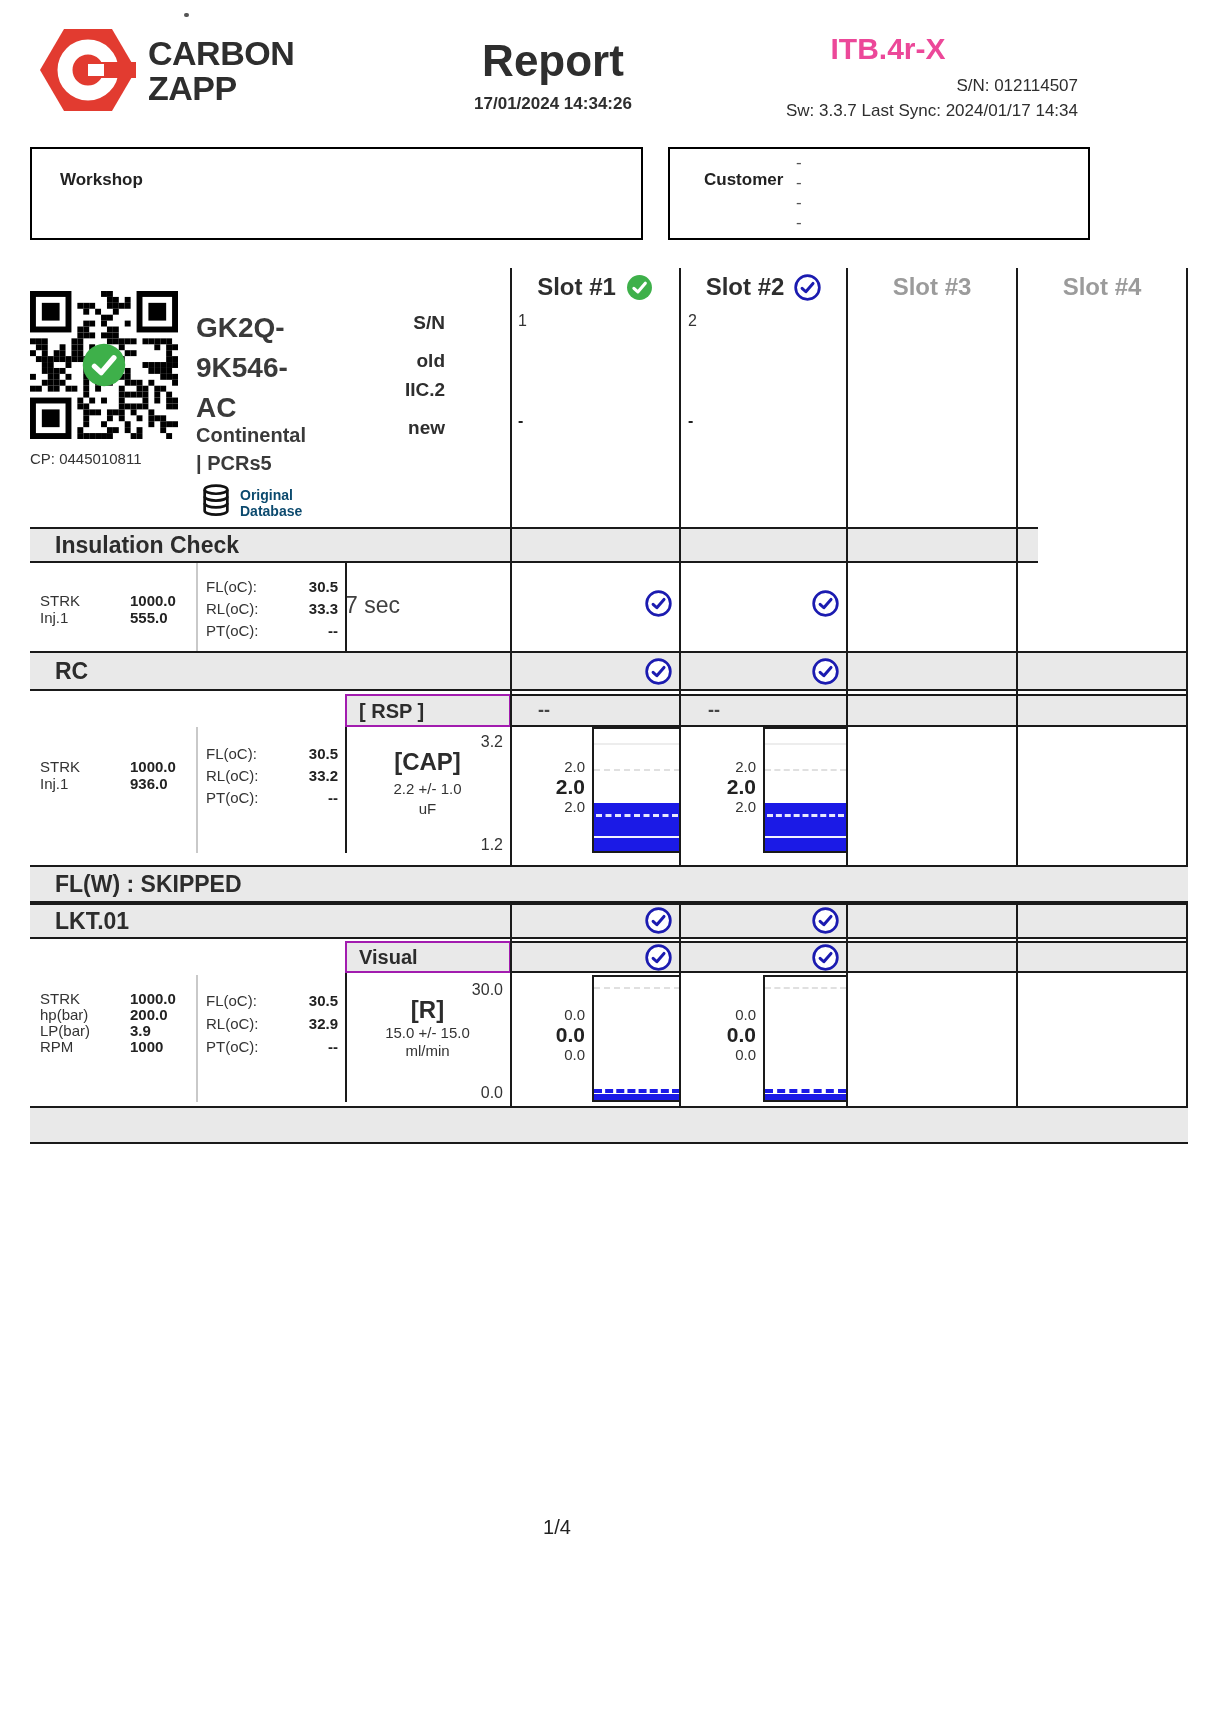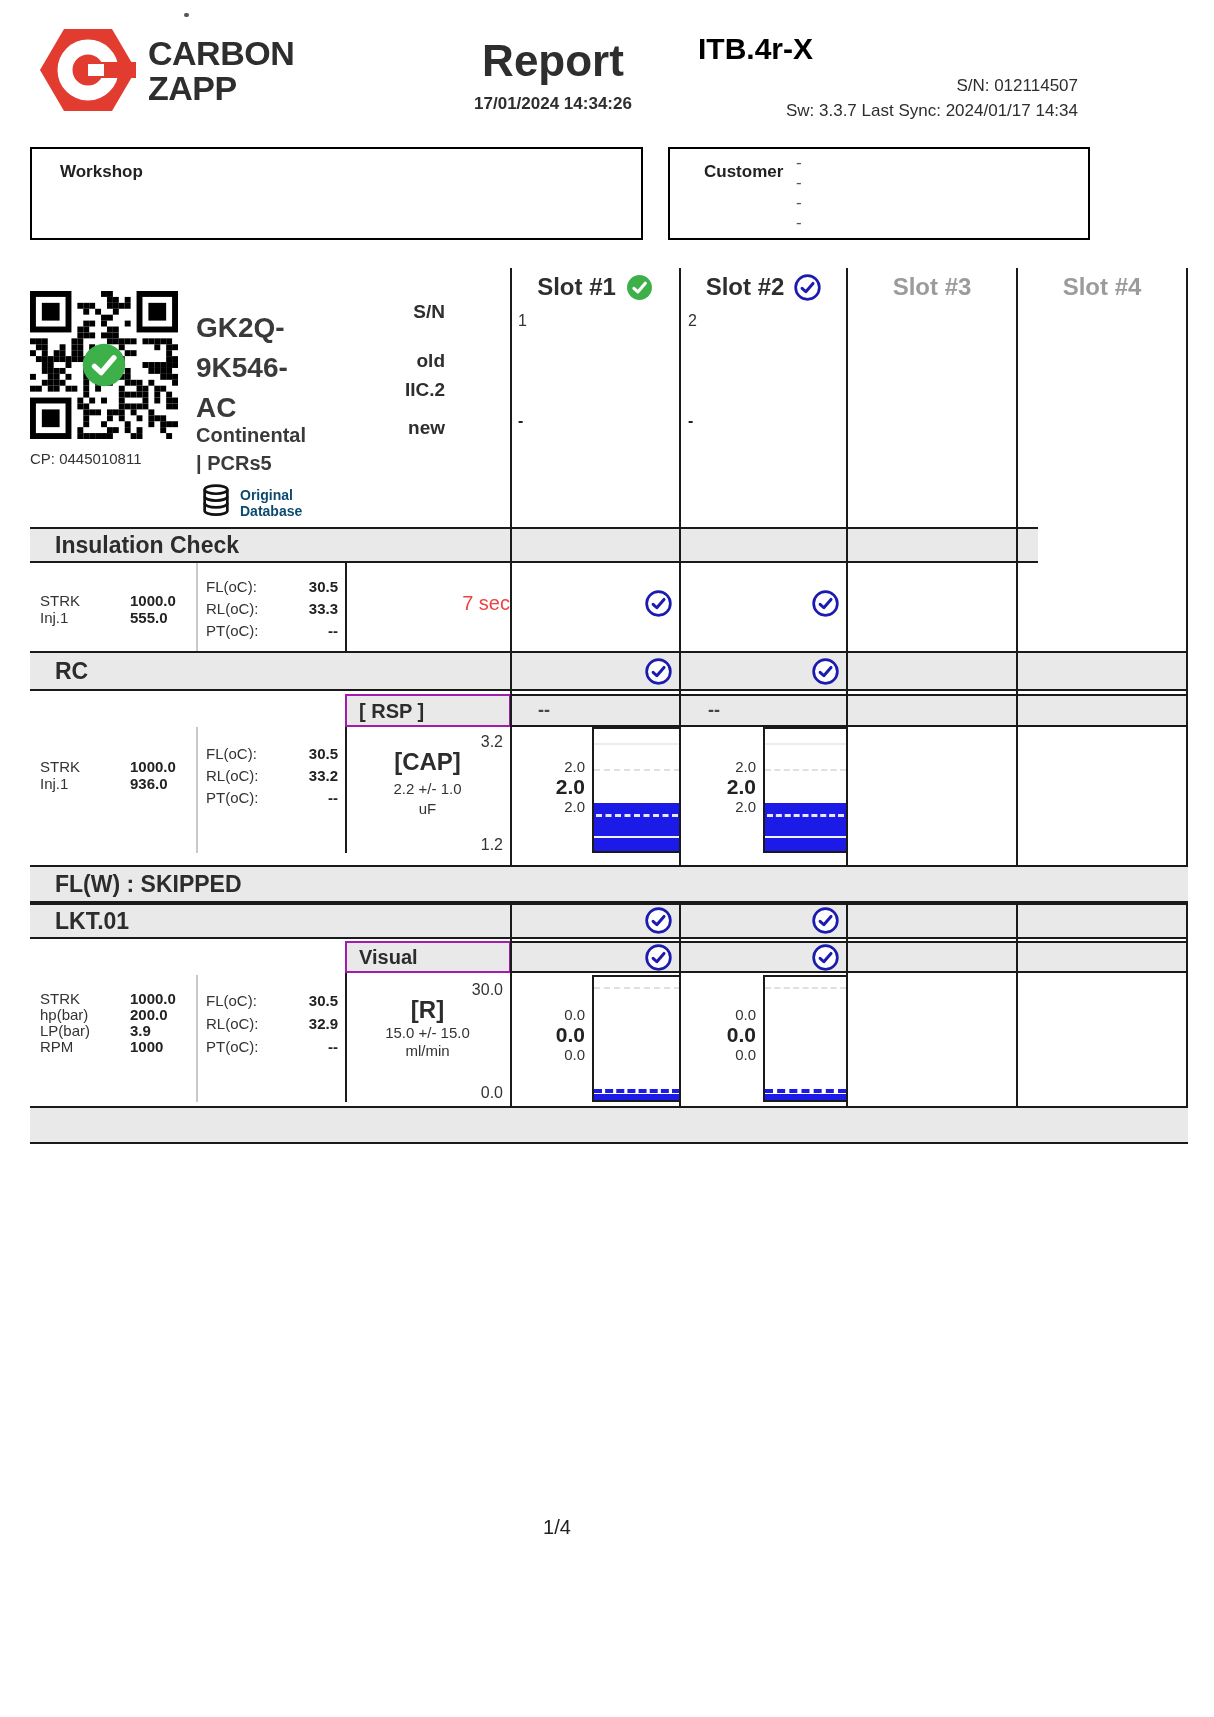--- a/index.html
+++ b/index.html
@@ -2,41 +2,41 @@
 <html><head>
 <meta charset="utf-8">
 <style>
   html,body{margin:0;padding:0;background:#fff;}
   body{font-family:"Liberation Sans", sans-serif;color:#2b2b2b;}
   .page{position:relative;width:1214px;height:1717px;background:#fff;overflow:hidden;}
   .ab{position:absolute;}
   .brand{font-weight:800;font-size:34px;line-height:35px;letter-spacing:-0.5px;color:#2e2e2e;}
   .title{font-size:44px;font-weight:700;text-align:center;color:#2e2e2e;}
   .datetime{font-size:17px;font-weight:700;text-align:center;color:#2e2e2e;}
-  .device{font-size:30px;font-weight:700;text-align:left;color:#000000;}
+  .device{font-size:30px;font-weight:700;text-align:center;color:#ec4899;}
   .hmeta{font-size:17px;text-align:right;color:#2e2e2e;}
   .box{border:2px solid #000;box-sizing:border-box;}
-  .boxlabel{position:absolute;font-size:17px;font-weight:700;color:#222;}
+  .boxlabel{position:absolute;font-size:17px;font-weight:700;color:#222;margin-top:8px;}
   .dashcol{position:absolute;display:flex;flex-direction:column;font-size:17px;line-height:20px;color:#555;}
   .band{background:#e9e9e9;border-top:2px solid #1a1a1a;border-bottom:2px solid #1a1a1a;box-sizing:border-box;}
   .bandtitle{position:absolute;left:25px;top:50%;transform:translateY(-50%);font-size:23px;font-weight:700;color:#2c2c2c;white-space:nowrap;}
   .subbox{background:#e9e9e9;border:2px solid #a21caf;box-sizing:border-box;}
   .subboxtitle{position:absolute;left:12px;top:50%;transform:translateY(-50%);font-size:20px;font-weight:700;color:#2c2c2c;white-space:nowrap;}
   .slotheader{display:flex;align-items:center;justify-content:center;gap:10px;font-size:24px;font-weight:700;color:#2e2e2e;}
   .slotheader.dim{color:#9b9b9b;}
   .codeline{font-size:28px;font-weight:700;color:#3a3a3a;line-height:40px;}
   .p-brand{font-size:20px;font-weight:700;color:#3a3a3a;}
   .rowlabelcol{width:100px;text-align:right;font-size:19px;font-weight:700;color:#2e2e2e;}
   .vline{width:2px;background:#1a1a1a;}
   .vline-light{width:2px;background:#c9c9c9;}
   .paramlabel{font-size:15px;color:#333;line-height:17px;}
   .paramvalue{font-size:15px;font-weight:700;color:#222;line-height:17px;}
   .templabel{font-size:15px;color:#333;}
   .tempvalue{font-size:15px;font-weight:700;color:#222;text-align:right;}
-  .result{font-size:20px;color:#ef4444;text-align:right;}
+  .result{font-size:23px;color:#404040;text-align:left;}
   .scalelbl{font-size:16px;color:#333;text-align:right;}
   .testname{font-size:24px;font-weight:700;color:#2c2c2c;text-align:center;}
   .tol{font-size:15px;color:#333;text-align:center;}
   .stack{text-align:right;color:#333;}
   .stack .sm{font-size:15px;line-height:17px;}
   .stack .bg{font-size:21px;line-height:23px;font-weight:700;color:#222;}
   .chartbox{border-left:2px solid #1a1a1a;border-top:2px solid #1a1a1a;border-bottom:2px solid #1a1a1a;box-sizing:border-box;background:#fff;}
   .grid-solid{position:absolute;left:0;right:0;height:2px;background:#ededed;}
   .grid-dash{position:absolute;left:0;right:0;border-top:2px dashed #e0e0e0;}
   .bluefill{position:absolute;left:0;right:0;bottom:0;background:#1b1ae6;}
@@ -353,21 +353,21 @@
     <ellipse cx="12" cy="5" rx="10" ry="3.6" fill="none" stroke="#111" stroke-width="2.4"></ellipse>
     <path d="M2 5 v18.5 c0 2 4.5 3.6 10 3.6 s10 -1.6 10 -3.6 V5" fill="none" stroke="#111" stroke-width="2.4"></path>
     <path d="M2 11 c0 2 4.5 3.6 10 3.6 s10 -1.6 10 -3.6" fill="none" stroke="#111" stroke-width="2.4"></path>
     <path d="M2 17 c0 2 4.5 3.6 10 3.6 s10 -1.6 10 -3.6" fill="none" stroke="#111" stroke-width="2.4"></path>
   </svg>
   <div class="ab dbtext" style="left:240px;top:487px">
     <div>Original</div>
     <div>Database</div>
   </div>
 
-  <div class="ab rowlabelcol" style="left:345px;top:301px">S/N</div>
+  <div class="ab rowlabelcol" style="left:345px;top:312px">S/N</div>
   <div class="ab rowlabelcol" style="left:345px;top:350px">old</div>
   <div class="ab rowlabelcol" style="left:345px;top:379px">IIC.2</div>
   <div class="ab rowlabelcol" style="left:345px;top:417px">new</div>
 
   <div class="ab slotnum" style="left:518px;top:312px">1</div>
   <div class="ab slotnum" style="left:688px;top:312px">2</div>
   <div class="ab dashslot" style="left:518px;top:412px">-</div>
   <div class="ab dashslot" style="left:688px;top:412px">-</div>
 
   <div class="ab band" style="left:30px;top:527px;width:1008px;height:36px">

